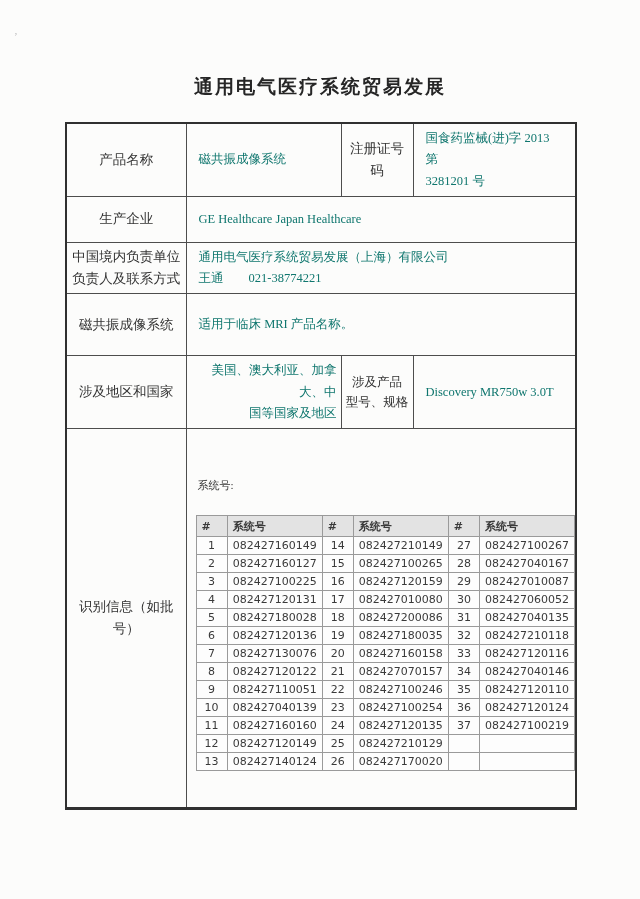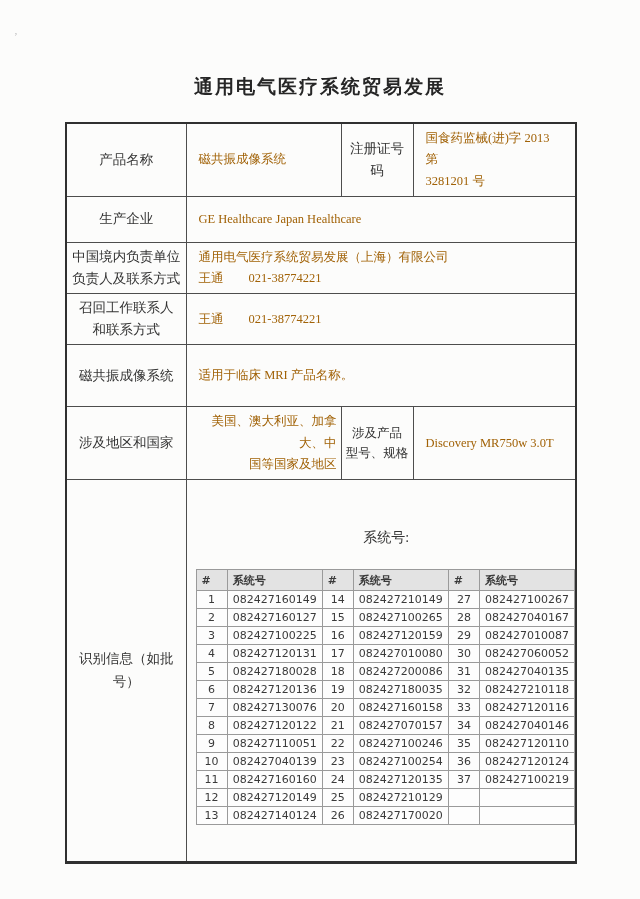--- a/index.html
+++ b/index.html
@@ -23,27 +23,27 @@
   table.form td{
     border:1px solid #4d4d4d;
     vertical-align:middle;
     white-space:pre-line;
   }
   td.lbl{
     text-align:center;font-size:13.5px;line-height:1.65;color:#333;
     padding:2px 4px;
   }
   td.val{
-    font-size:12.5px;line-height:1.7;color:#a16207;
+    font-size:12.5px;line-height:1.7;color:#0f766e;
     padding:4px 12px;text-align:left;font-family:Liberation Serif, serif;
   }
   td.val.center{text-align:right;padding:4px 4px;}
   td.id-cell{vertical-align:top;padding:0;}
   .serial-wrap{padding:13px 0 0 9px;}
-  .systems-label{font-size:14px;color:#333;margin:0 0 4px 2px;text-align:center;}
+  .systems-label{font-size:11px;color:#333;margin:0 0 4px 2px;}
   table.serials{
     border-collapse:collapse;table-layout:fixed;
     font-family:"DejaVu Sans","Liberation Sans",sans-serif;
   }
   table.serials th, table.serials td{
     border:1px solid #9a9a9a;font-size:11px;color:#3a3a3a;
   }
   table.serials th{
     background:#e3e3e3;font-weight:bold;text-align:left;
     height:18px;padding:1px 5px;
@@ -79,25 +79,20 @@
   <tr style="height:46px">
     <td class="lbl">生产企业</td>
     <td class="val" colspan="3">GE Healthcare Japan Healthcare</td>
   </tr>
   <tr style="height:51px">
     <td class="lbl">中国境内负责单位
 负责人及联系方式</td>
     <td class="val" colspan="3">通用电气医疗系统贸易发展（上海）有限公司
 王通　　021-38774221</td>
   </tr>
-  <tr style="height:51px">
-    <td class="lbl">召回工作联系人
-和联系方式</td>
-    <td class="val" colspan="3">王通　　021-38774221</td>
-  </tr>
   <tr style="height:62px">
     <td class="lbl">磁共振成像系统</td>
     <td class="val" colspan="3">适用于临床 MRI 产品名称。</td>
   </tr>
   <tr style="height:52px">
     <td class="lbl">涉及地区和国家</td>
     <td class="val center">美国、澳大利亚、加拿大、中
 国等国家及地区</td>
     <td class="lbl" style="font-size:12.5px">涉及产品
 型号、规格</td>

